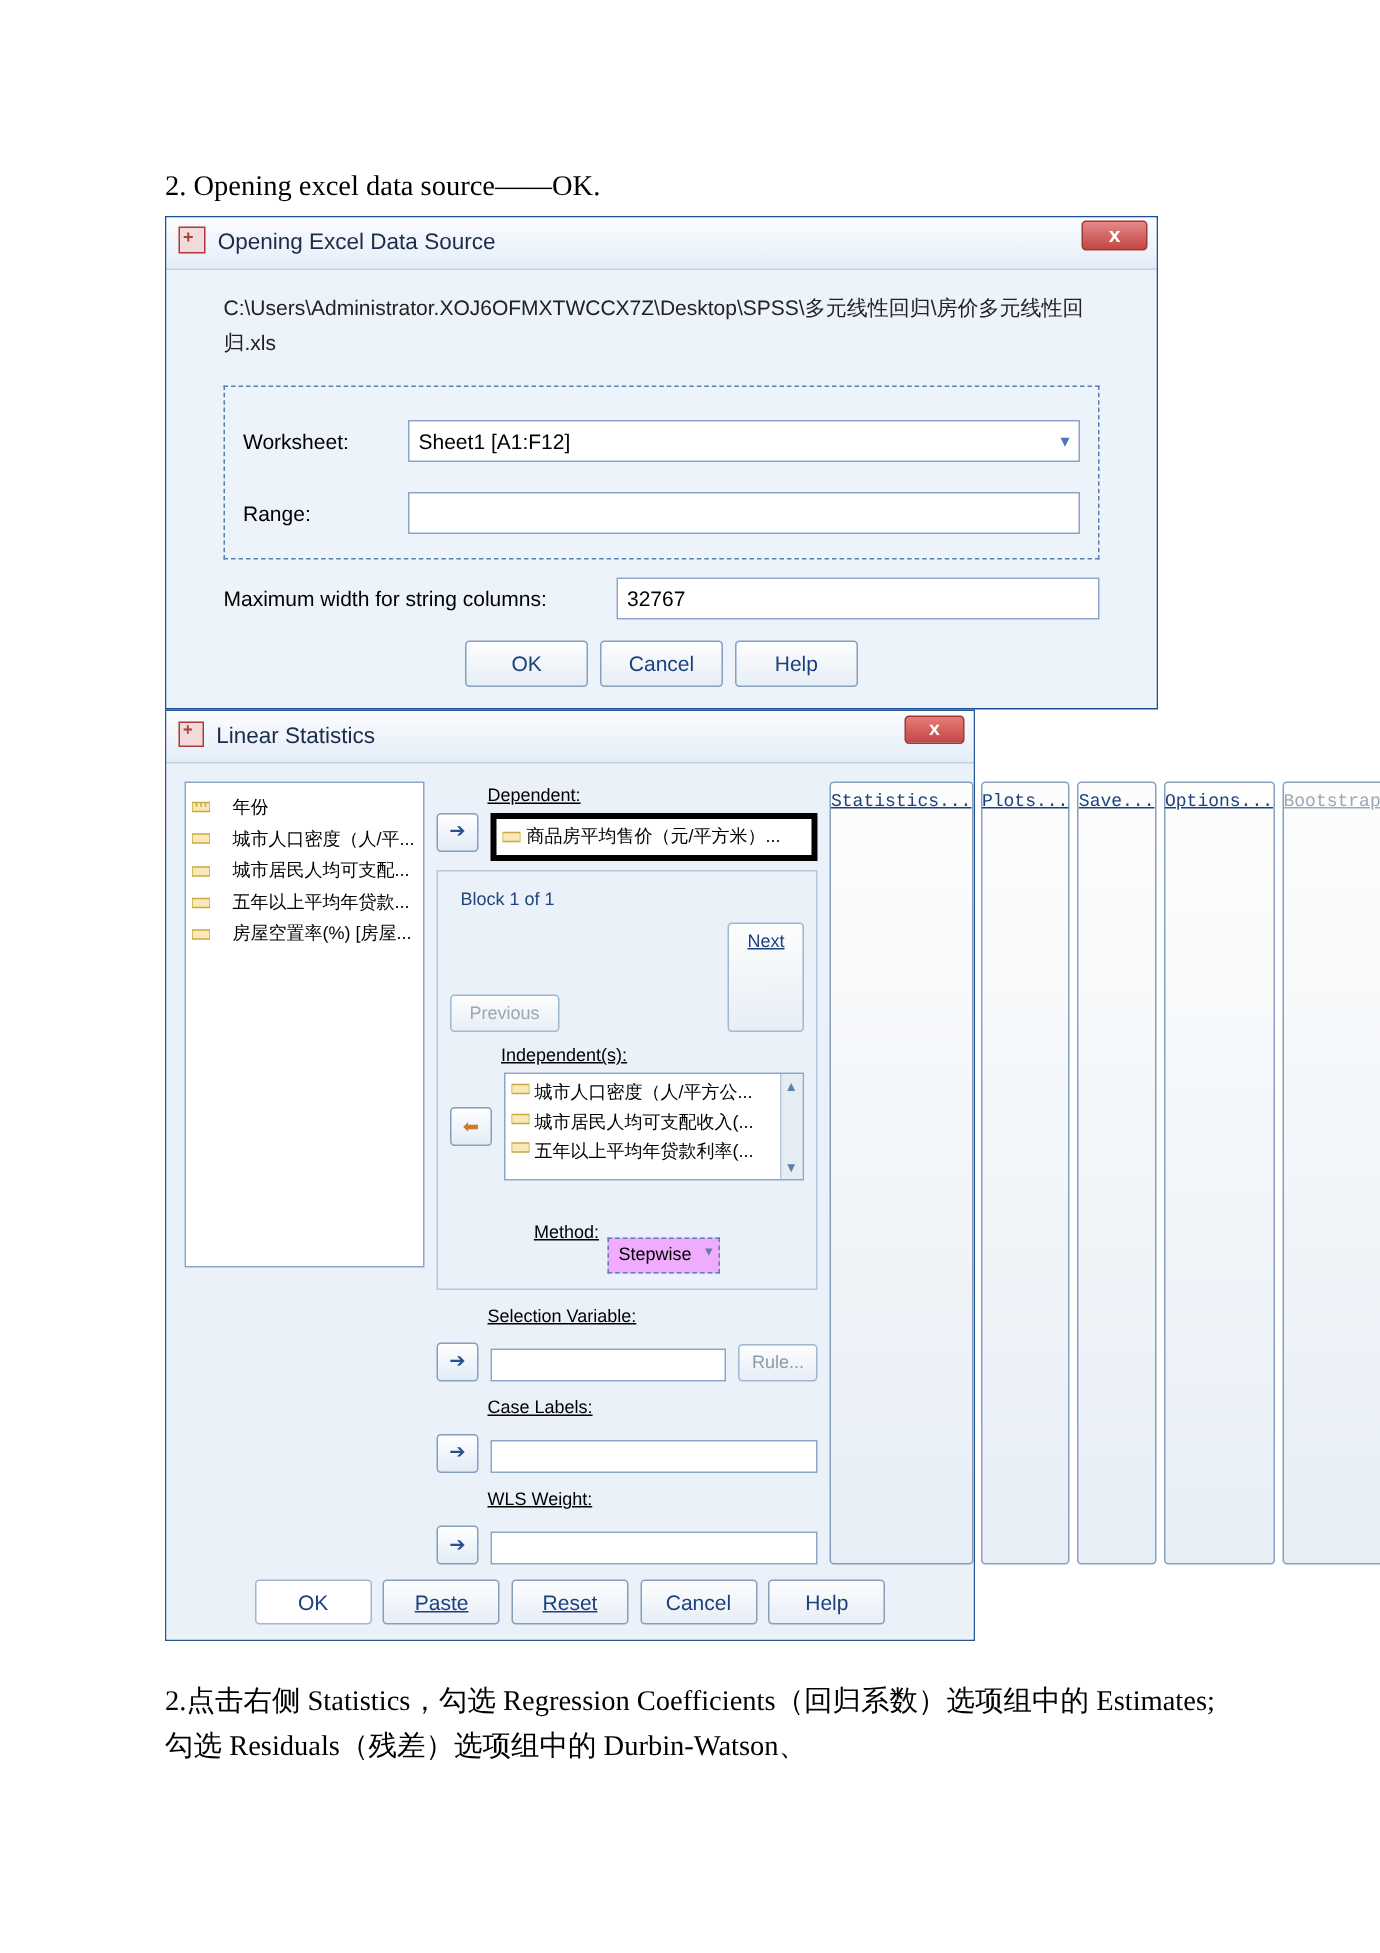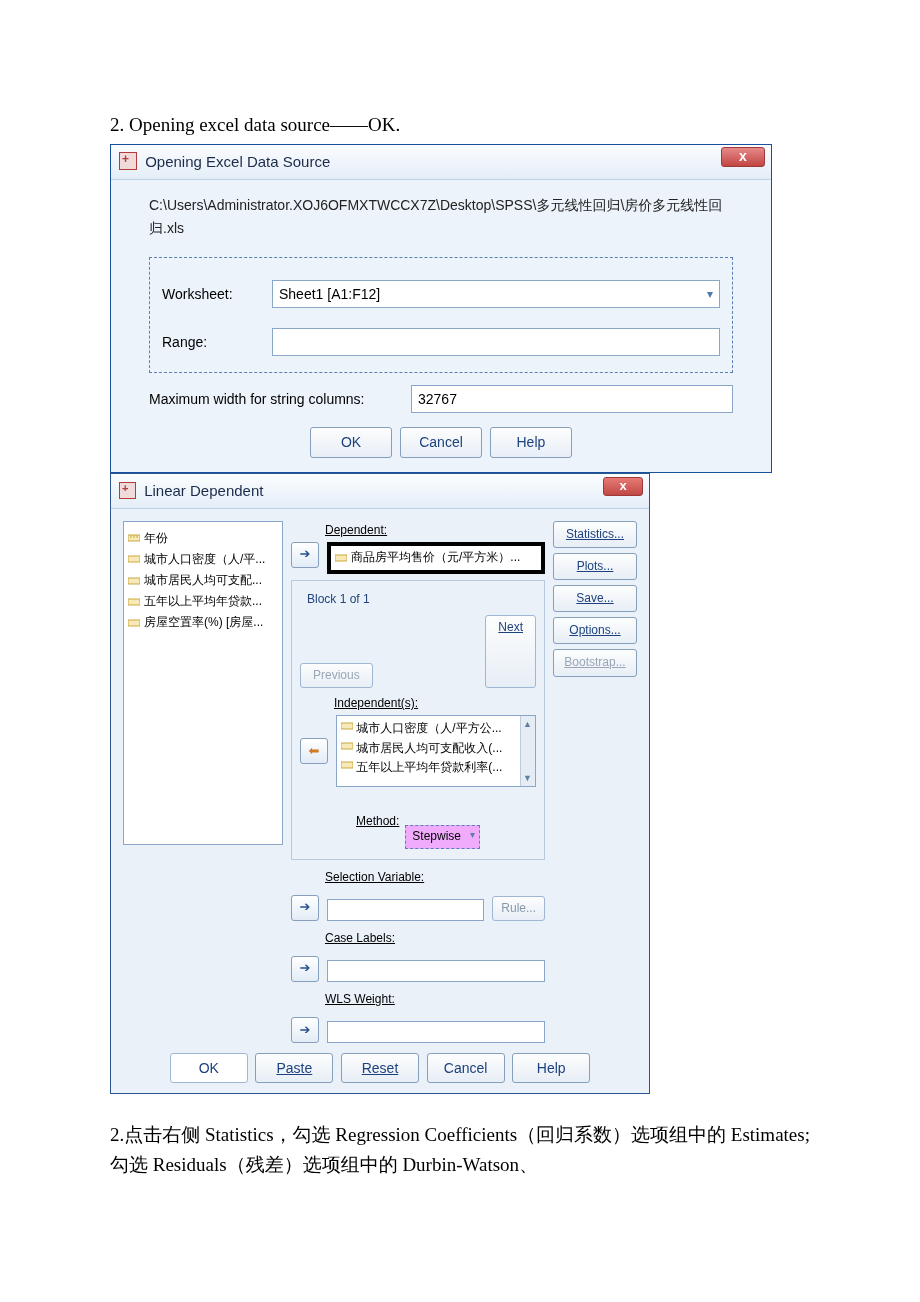--- a/index.html
+++ b/index.html
@@ -175,21 +175,21 @@
     display:flex;
     gap: 8px;
   }
   .varlist {
     width:150px; height:310px;
     border:1px solid #8aa6c9; background:#fff;
     padding:6px 4px;
     font-size:12px;
   }
   .varlist .item {
-    display:flex; align-items:center; gap:4px;
+    display:flex; align-items:center; gap:15px;
     padding:1px 0;
     white-space:nowrap; overflow:hidden;
   }
   .ric {
     display:inline-block; width:12px; height:12px; flex:none;
   }
   .ric svg{display:block;}
   .center-col { flex:1; }
   .arrow-btn {
     width:26px; height:24px;
@@ -254,21 +254,21 @@
   .sv-row { display:flex; gap:8px; align-items:flex-end; margin-top:8px; }
   .sv-row .box {
     flex:1; border:1px solid #8aa6c9; background:#fff; height:20px;
   }
   .sv-row .rule {
     border:1px solid #9fb7d3; background:linear-gradient(#fdfdfd,#e7eef6);
     padding:2px 8px; border-radius:3px; font-size:12px; color:#8a99ac;
   }
   .side-btns {
     width:84px;
-    display:flex; flex-direction:column; gap:5px;
+    display:flex; flex-direction:row; gap:5px;font-family:Liberation Mono, monospace;
   }
   .sbtn {
     border:1px solid #859fbd; background:linear-gradient(#fdfdfd,#e7eef6);
     border-radius:3px; font-size:12px; color:#1c417e;
     text-align:center; padding:3px 0;
   }
   .sbtn.dis { color:#9aa7b6; }
   .d2-btns {
     text-align:center; margin-top:10px;
   }
@@ -321,21 +321,21 @@
         <span class="btn-s">Help</span>
       </div>
     </div>
   </div>
 
 
 
   <div class="dialog2">
     <div class="d2-title">
       <span class="ticon"></span>
-      <span>Linear Dependent</span>
+      <span>Linear Statistics</span>
       <div class="d2-close">x</div>
     </div>
     <div class="d2-body">
       <div class="d2-cols">
 
         <div class="varlist">
           <div class="item">
             <span class="ric">
                 <svg viewBox="0 0 12 12">
                   <rect x="0" y="3" width="12" height="6" fill="#f7e9b8" stroke="#c9a942"></rect>

